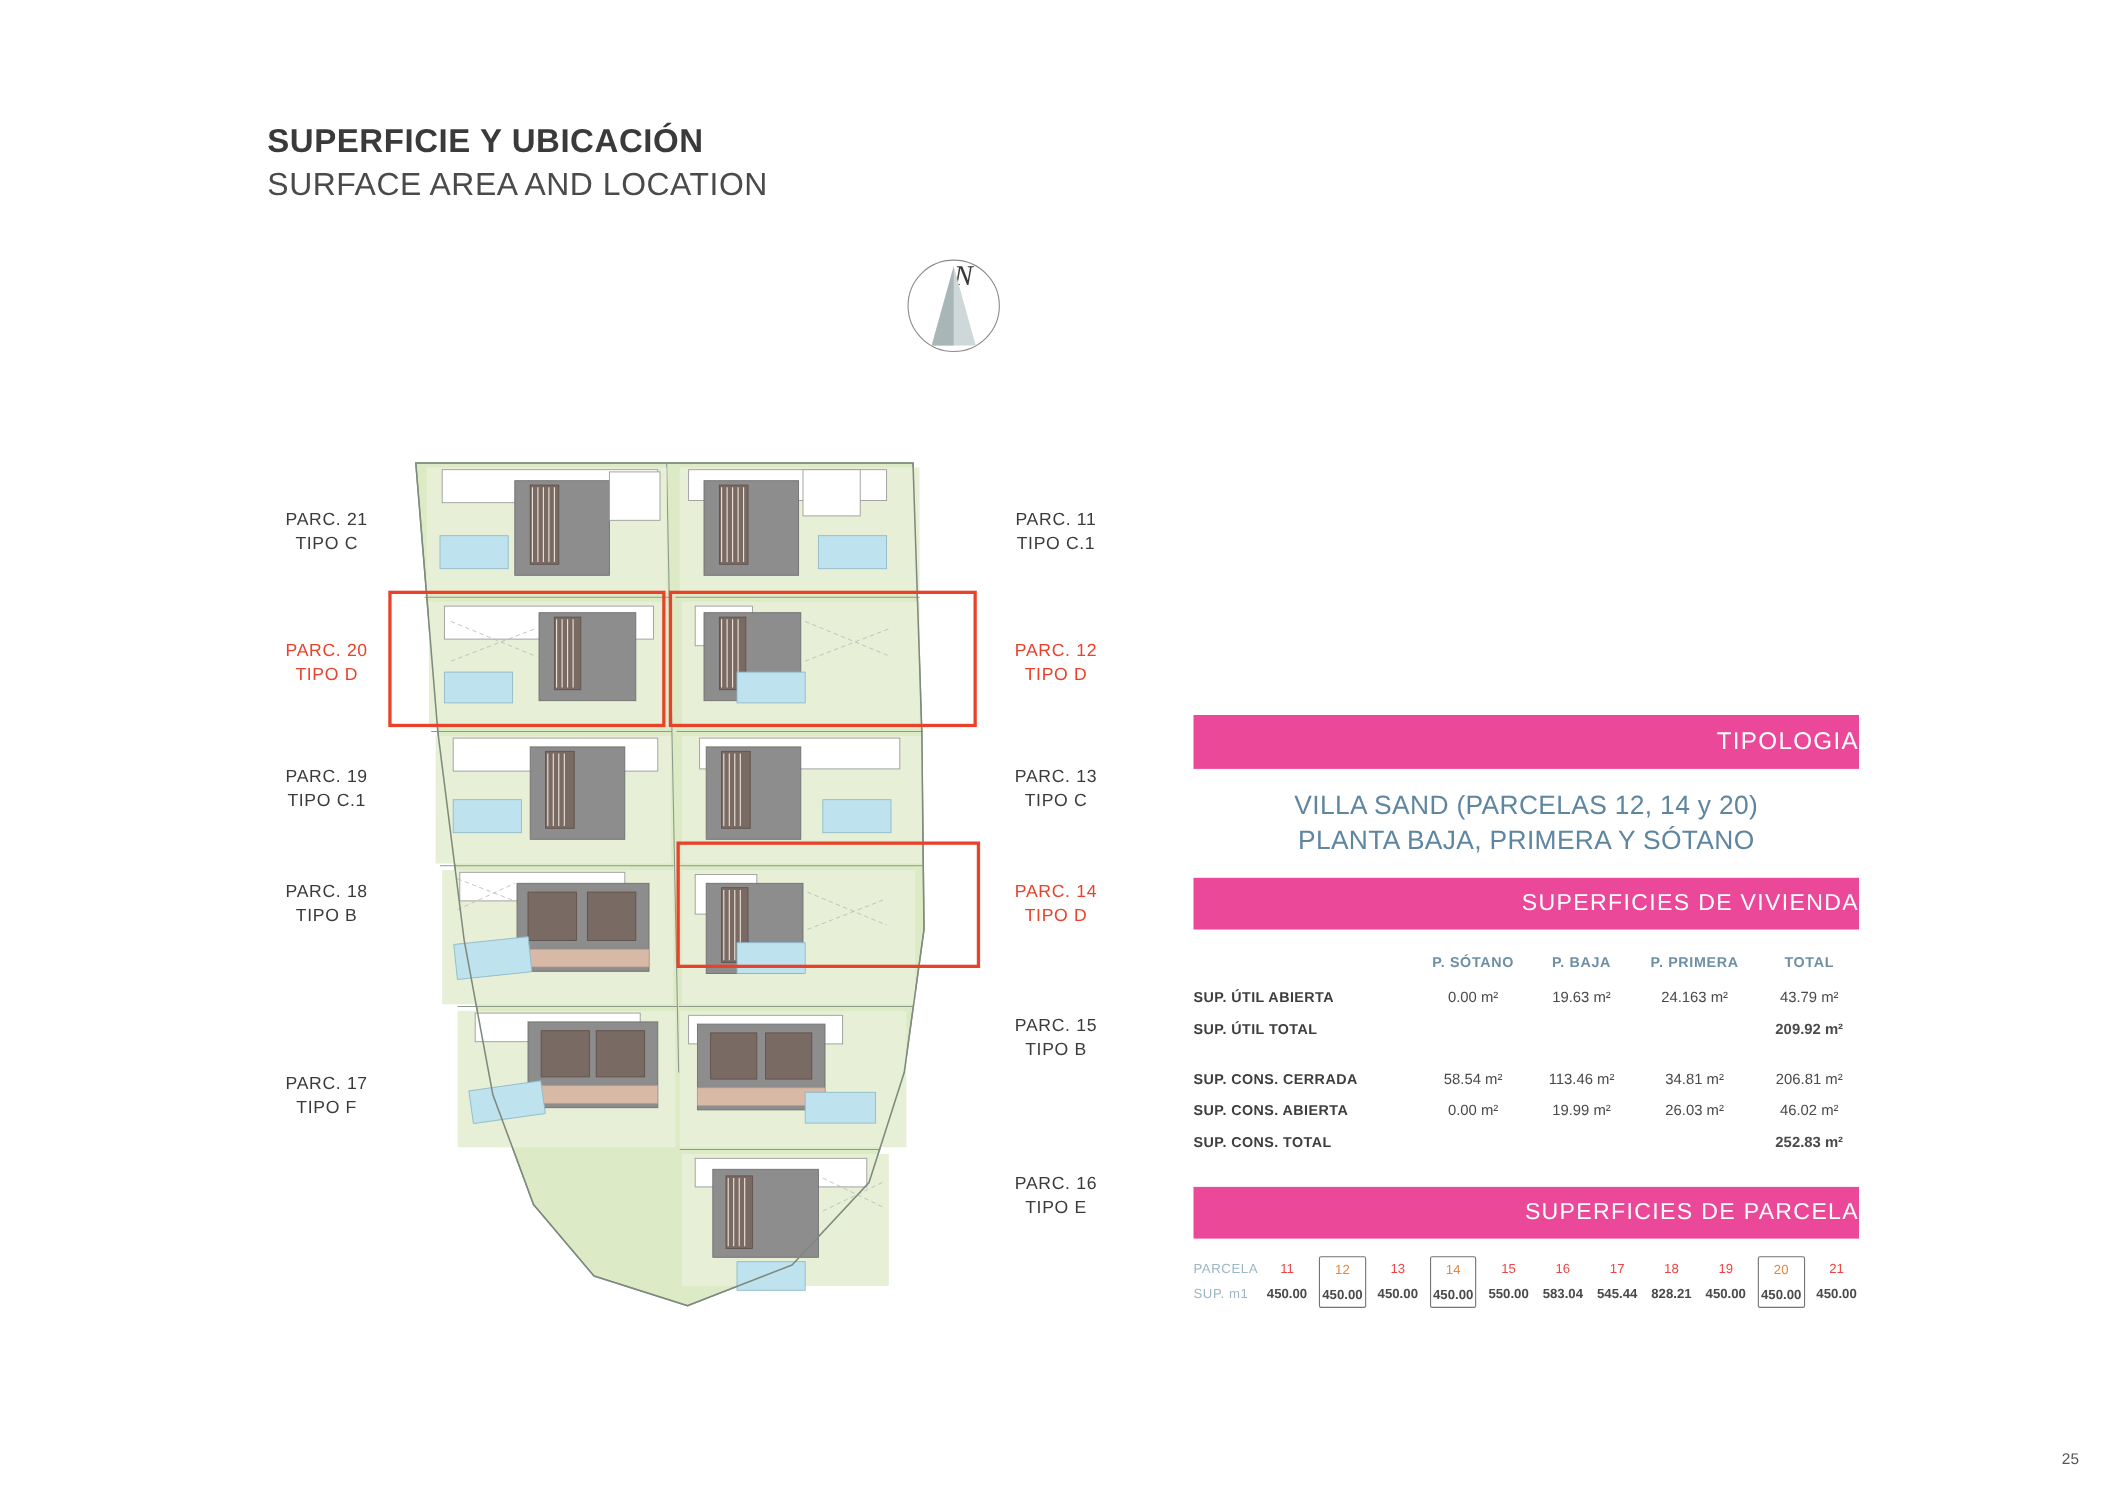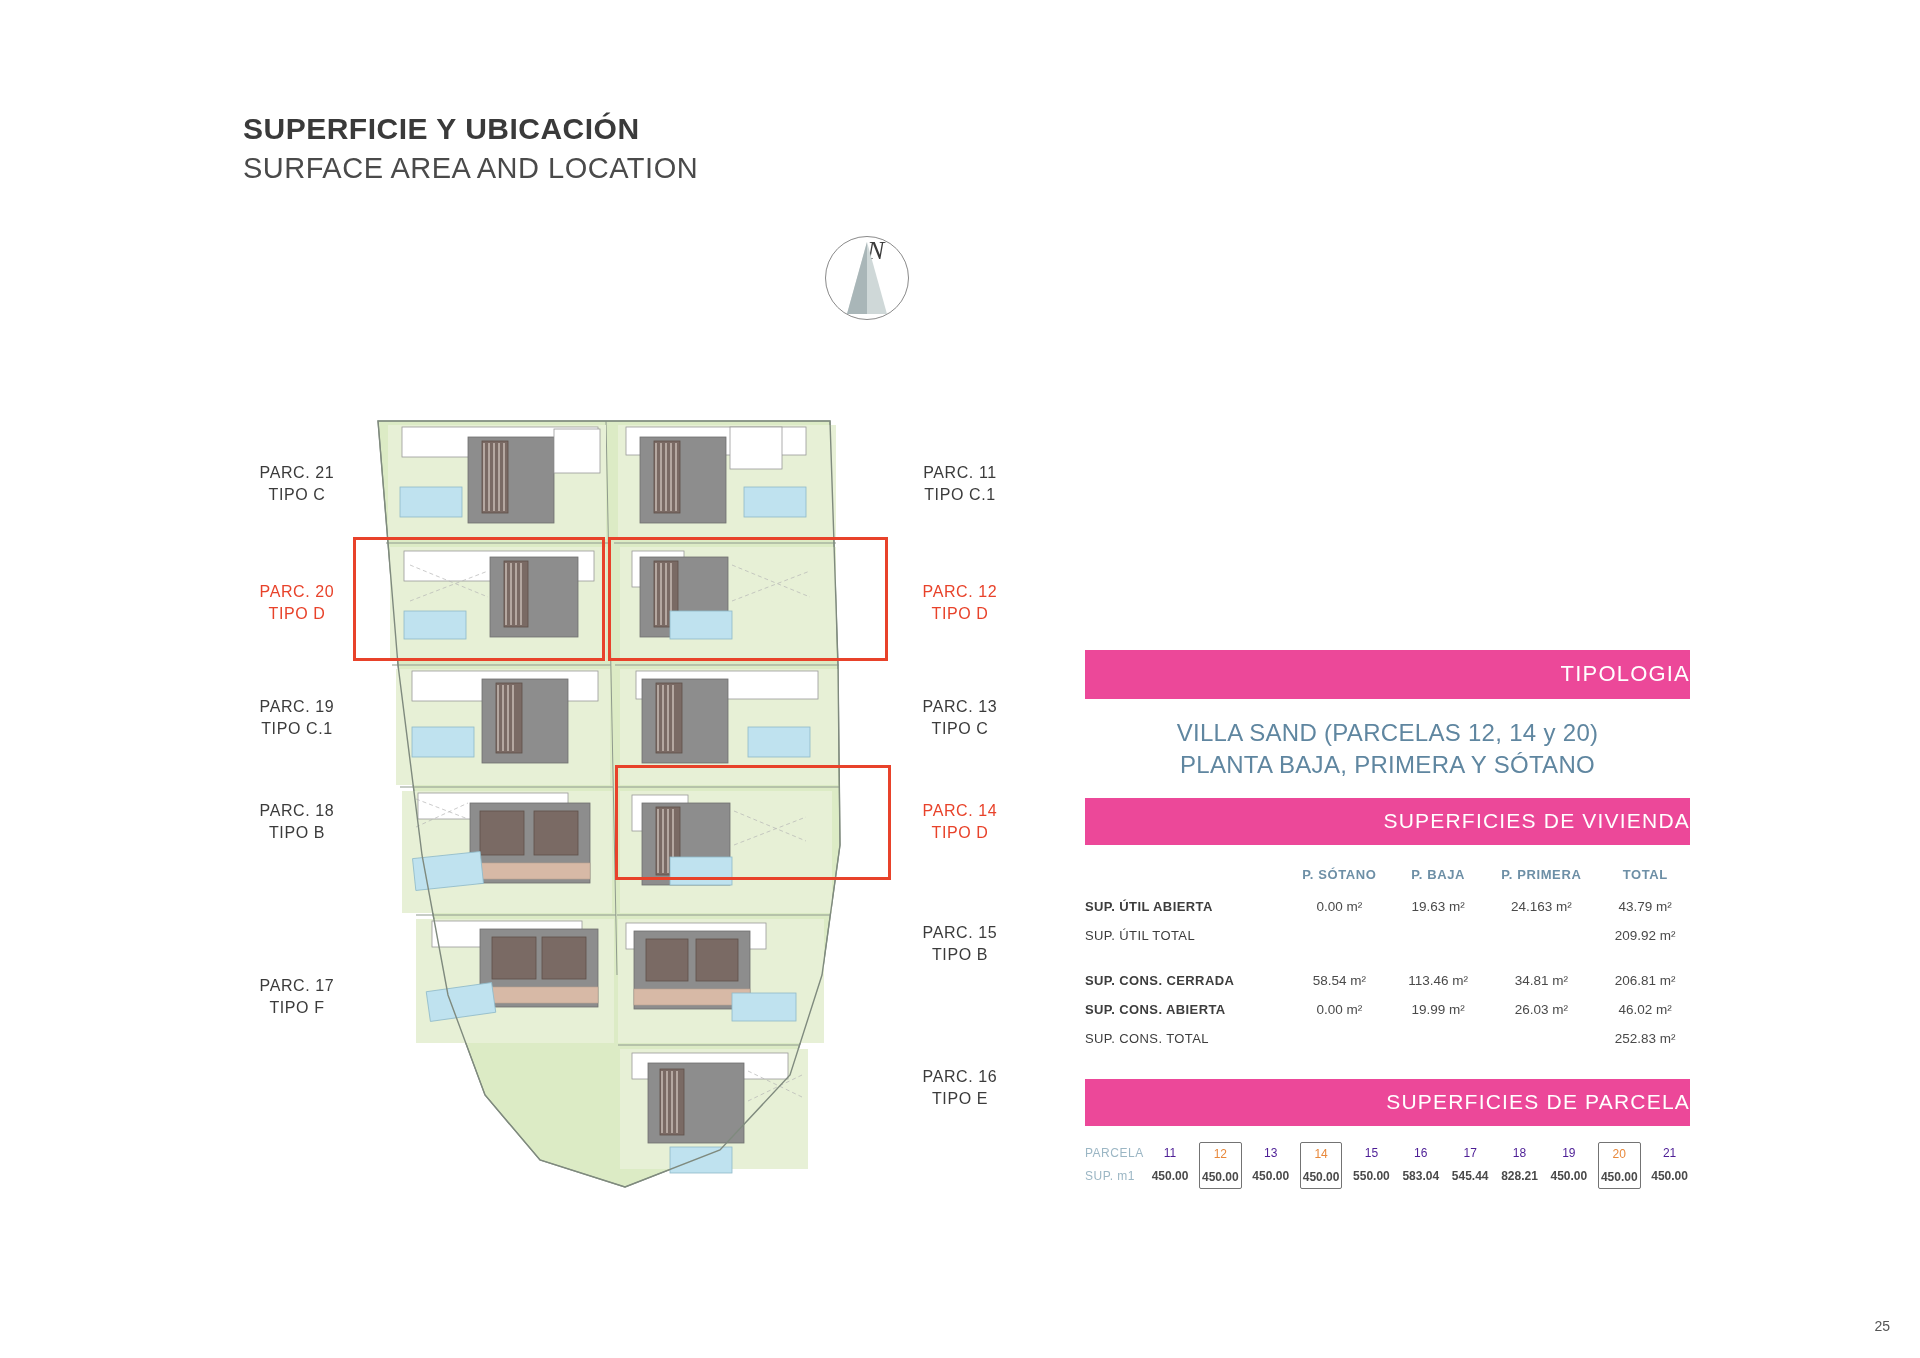--- a/index.html
+++ b/index.html
@@ -160,21 +160,21 @@
     text-align: center;
     padding: 7px 0;
   }
   table.surf td.rowhead {
     text-align: left;
     font-weight: bold;
     font-size: 13px;
     letter-spacing: 0.4px;
     color: #3d3d3d;
   }
-  table.surf tr.total td { font-weight: normal; }
+  table.surf tr.total td { font-weight: bold; }
   table.surf tr.spacer td { height: 16px; padding: 0; }
 
   
   .parcela-wrap {
     display: flex;
     align-items: flex-start;
     margin-top: 16px;
   }
   .parcela-head {
     font-size: 12px;
@@ -189,21 +189,21 @@
     flex: 1;
     justify-content: space-between;
   }
   .pcol {
     text-align: center;
     font-size: 12px;
     color: #4a4a4a;
     line-height: 1.9;
     padding: 0 2px;
   }
-  .pcol .pnum { color: #4c1d95; font-size: 12px; }
+  .pcol .pnum { color: #ef4444; font-size: 12px; }
   .pcol .pval { font-size: 12px; font-weight: bold; }
   .pcol.sel {
     border: 1px solid #737373;
     border-radius: 2px;
   }
   .pcol.sel .pnum { color: #e8883a; }
 
   
   .pageno {
     position: absolute;

